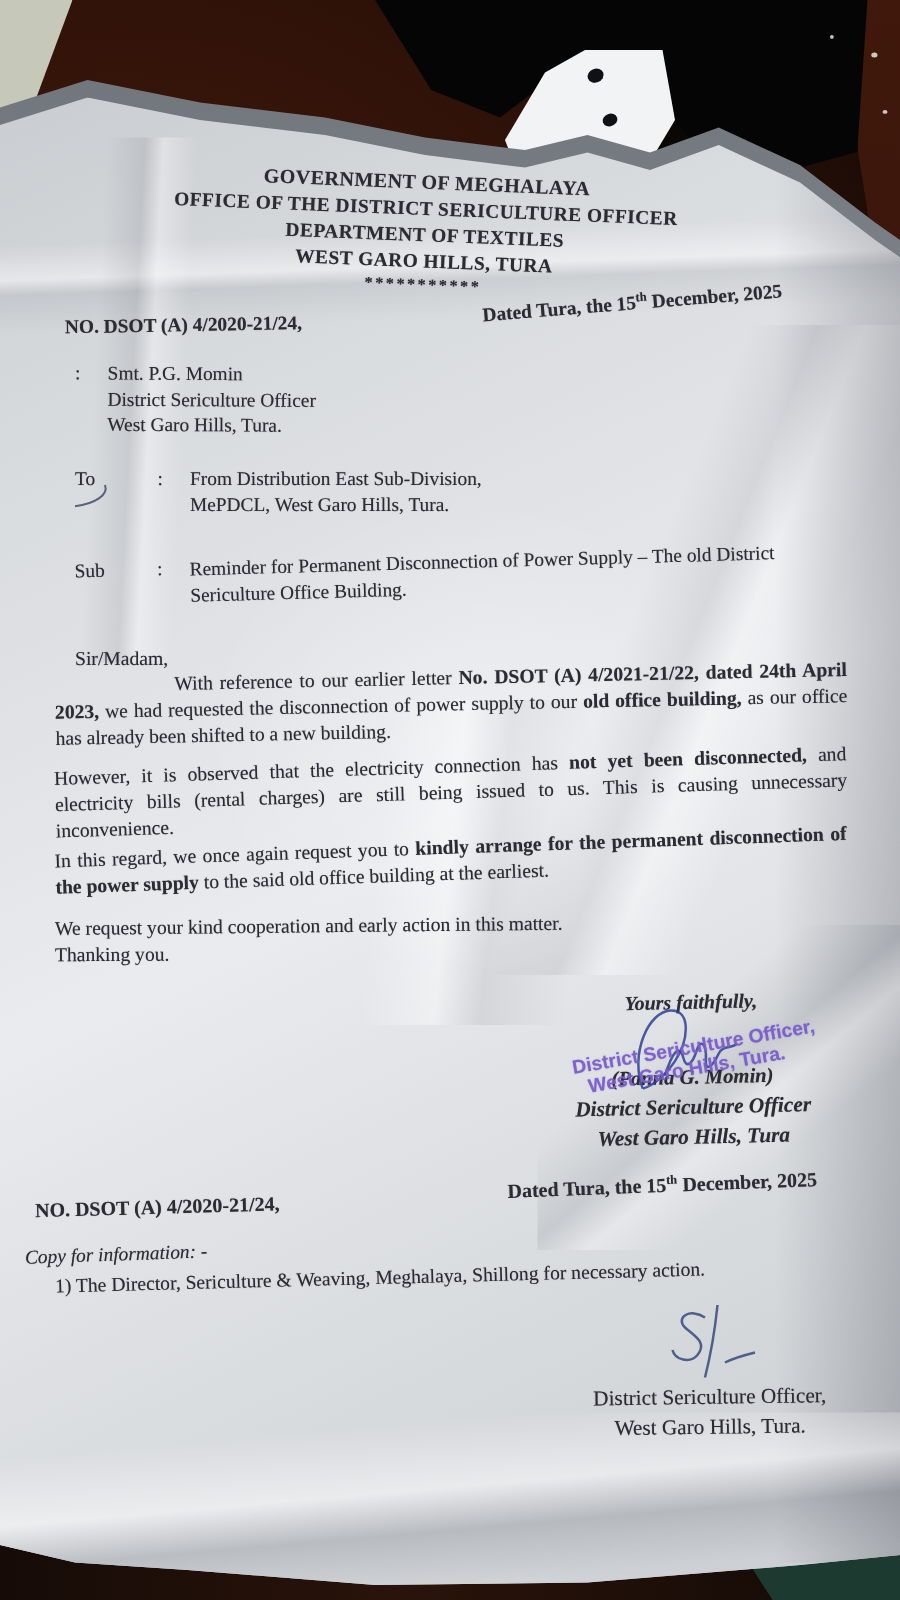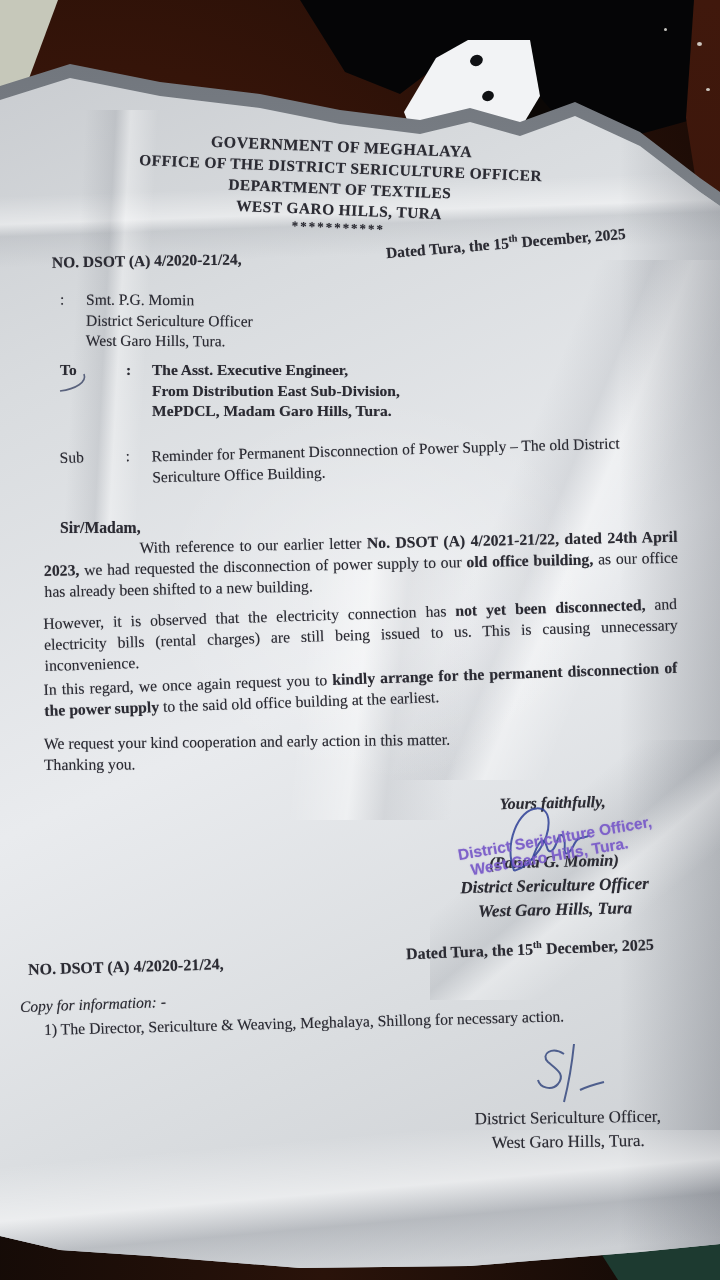--- a/index.html
+++ b/index.html
@@ -51,25 +51,25 @@
   .lh1{font-size:16px;line-height:21px;}
   .lh2{font-size:15.5px;line-height:21px;}
   .lh-stars{font-size:13px;line-height:15px;letter-spacing:2px;}
   .ref-num{left:52px;top:252px;font-size:15.5px;font-weight:bold;transform:rotate(-1deg);}
   .ref-date{left:386px;top:243px;font-size:15.5px;font-weight:bold;transform:rotate(-4.6deg);transform-origin:left center;}
   sup{font-size:10px;}
   .addr{display:flex;font-size:15.5px;line-height:20.5px;}
   .addr .lab{width:66px;flex:none;}
   .addr .col{width:26px;flex:none;}
   .from-blk{left:60px;top:290px;transform:rotate(.3deg);}
-  .to-blk{left:60px;top:360px;font-weight:bold;}
+  .to-blk{left:60px;top:374px;}
   .sub-blk{left:60px;top:448px;transform:rotate(-1.6deg);transform-origin:left center;}
   .sub-blk .txt{width:512px;line-height:21px;}
   .para{left:44px;width:634px;font-size:15.7px;line-height:21px;text-align:justify;transform-origin:left center;}
-  .salutation{left:60px;top:519px;font-size:15.7px;font-weight:bold;}
+  .salutation{left:60px;top:519px;font-size:15.7px;}
   .p1{top:539px;text-indent:96px;transform:rotate(-1.2deg);}
   .p2{top:613px;transform:rotate(-1.8deg);}
   .p3{top:679px;transform:rotate(-2deg);}
   .p4{top:733px;text-align:left;transform:rotate(-.6deg);}
   .p5{top:754px;text-align:left;transform:rotate(-.3deg);}
   .signoff{left:428px;top:794px;width:252px;height:135px;transform:rotate(-1.3deg);font-weight:bold;font-style:italic;}
   .signoff .line{position:absolute;width:100%;text-align:center;}
   .so-closing{top:0;font-size:16px;}
   .so-name{top:58px;font-size:16.5px;}
   .so-t1{top:82px;font-size:17px;}
@@ -139,23 +139,22 @@
       </div>
 
       <div class="blk to-blk addr ink">
         <div class="lab"><span>To</span>
           <svg class="pen-mark" width="40" height="24" viewBox="0 0 40 24">
             <path d="M30,2 C33,10 22,17 6,19" fill="none" stroke="#3a4464" stroke-width="1.6" opacity=".8"></path>
           </svg>
         </div>
         <div class="col">:</div>
         <div>
-          <div>The Asst. Executive Engineer,</div>
           <div>From Distribution East Sub-Division,</div>
-          <div>MePDCL, Madam Garo Hills, Tura.</div>
+          <div>MePDCL, West Garo Hills, Tura.</div>
         </div>
       </div>
 
       <div class="blk sub-blk addr ink">
         <div class="lab">Sub</div>
         <div class="col">:</div>
         <div class="txt">Reminder for Permanent Disconnection of Power Supply – The old District Sericulture Office Building.</div>
       </div>
 
       <div class="blk salutation ink">Sir/Madam,</div>

